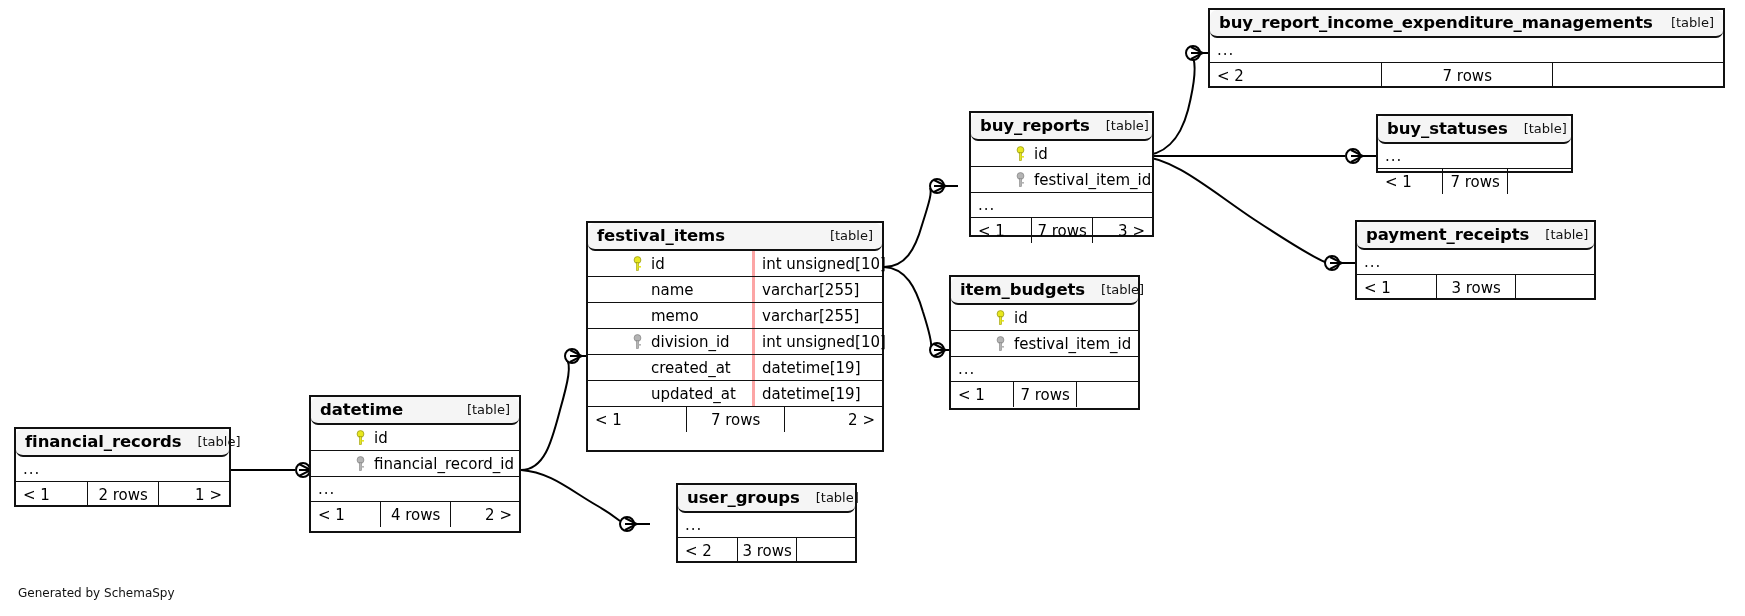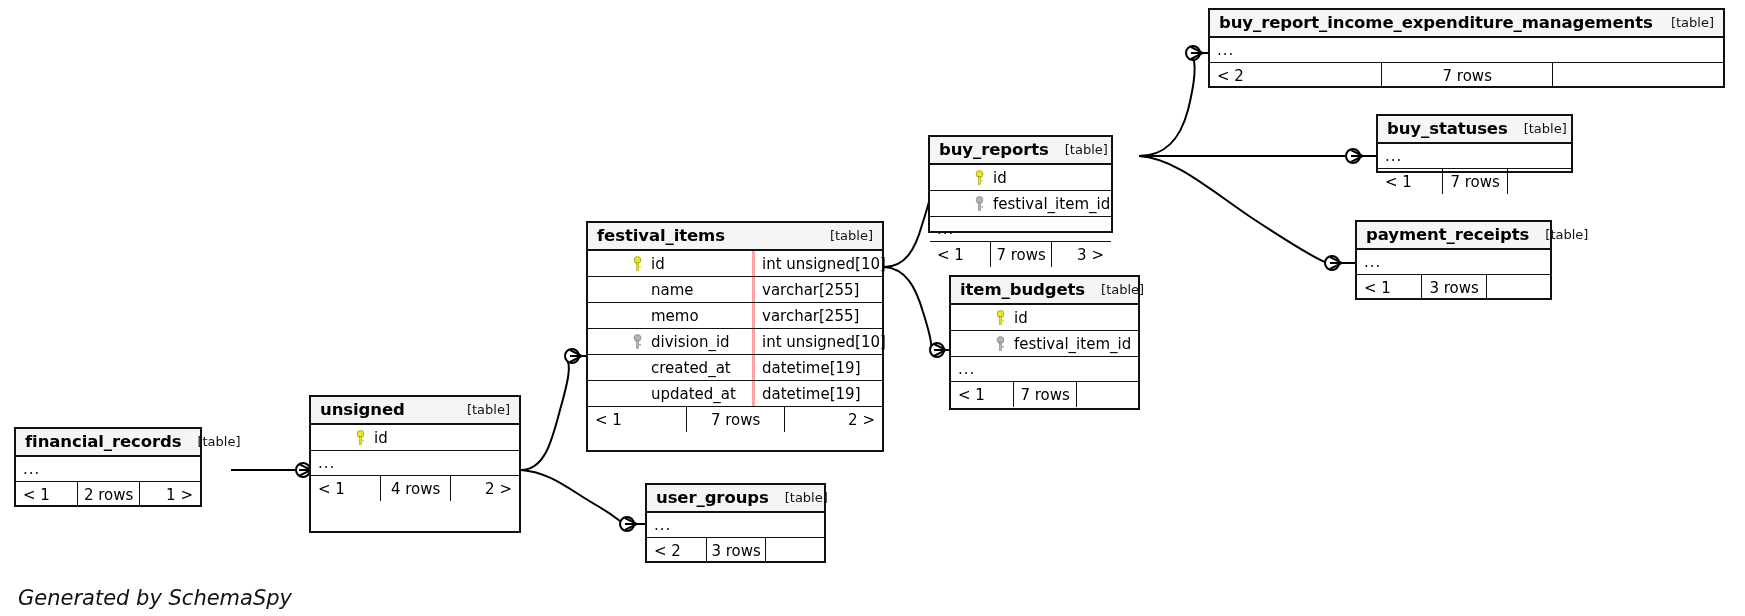--- a/index.html
+++ b/index.html
@@ -43,20 +43,21 @@
 
   .node-title {
     display: flex;
     align-items: center;
     justify-content: space-between;
     background: #f5f5f5;
     border-bottom: 2px solid #111111;
     padding: 3px 9px 4px 9px;
     box-sizing: border-box;
     height: 28px;
+    border-radius: 7px;
   }
   .node-title .tname {
     font-weight: bold;
     font-size: 16.5px;
     color: #000000;
     letter-spacing: -0.1px;
     white-space: nowrap;
   }
   .node-title .ttag {
     font-size: 13px;
@@ -140,25 +141,24 @@
   .fc-left   { flex: 0 0 33.4%; justify-content: flex-start; }
   .fc-center { flex: 0 0 33.3%; justify-content: center; }
   .fc-right  { flex: 0 0 33.3%; justify-content: flex-end; }
 
   .node.compact .footer-row { border-top: none; }
 
   #generated-by {
     position: absolute;
     left: 18px;
     top: 586px;
-    font-size: 21px;
+    font-size: 12px;
     color: #111111;
     z-index: 3;
     white-space: nowrap;
-    font-style: italic;
   }
 
   svg.keyicon { display: block; }
 </style>
 </head>
 <body>
 
 <div id="diagram-canvas">
 
   <svg id="edge-layer" viewBox="0 0 1745 616" width="1745" height="616">
@@ -237,34 +237,34 @@
       <span class="ttag">[table]</span>
     </div>
     <div class="ellipsis-row">...</div>
     <div class="footer-row">
       <div class="footer-cell fc-left">&lt; 1</div>
       <div class="footer-cell fc-center">7 rows</div>
       <div class="footer-cell fc-right"></div>
     </div>
   </div>
 
-  <div class="node compact" style="left:1355px; top:220px; width:197px; height:80px;">
+  <div class="node compact" style="left:1355px; top:220px; width:241px; height:80px;">
     <div class="node-title">
       <span class="tname">payment_receipts</span>
       <span class="ttag">[table]</span>
     </div>
     <div class="ellipsis-row">...</div>
     <div class="footer-row">
       <div class="footer-cell fc-left">&lt; 1</div>
       <div class="footer-cell fc-center">3 rows</div>
       <div class="footer-cell fc-right"></div>
     </div>
   </div>
 
-  <div class="node" style="left:928px; top:111px; width:185px; height:98px;margin-top:24px;">
+  <div class="node" style="left:969px; top:111px; width:185px; height:126px;">
     <div class="node-title">
       <span class="tname">buy_reports</span>
       <span class="ttag">[table]</span>
     </div>
 
     <div class="col-row">
       <div class="col-name">
         <span class="key-slot">
           <svg class="keyicon" width="11" height="16" viewBox="0 0 11 16" aria-hidden="true">
             <circle cx="5.5" cy="4" r="3.4" fill="#e8e81e" stroke="#9a9a1a" stroke-width="0.8"></circle>
@@ -405,60 +405,72 @@
 
     <div class="footer-row">
       <div class="footer-cell fc-left">&lt; 1</div>
       <div class="footer-cell fc-center">7 rows</div>
       <div class="footer-cell fc-right">2 &gt;</div>
     </div>
   </div>
 
   <div class="node" style="left:309px; top:395px; width:212px; height:138px;">
     <div class="node-title">
-      <span class="tname">unsigned</span>
+      <span class="tname">datetime</span>
       <span class="ttag">[table]</span>
     </div>
 
     <div class="col-row">
       <div class="col-name">
         <span class="key-slot">
           <svg class="keyicon" width="11" height="16" viewBox="0 0 11 16" aria-hidden="true">
             <circle cx="5.5" cy="4" r="3.4" fill="#e8e81e" stroke="#9a9a1a" stroke-width="0.8"></circle>
             <rect x="4.4" y="6.6" width="2.2" height="8" fill="#e8e81e" stroke="#9a9a1a" stroke-width="0.6"></rect>
             <rect x="6.6" y="10" width="2.4" height="1.6" fill="#e8e81e"></rect>
           </svg>
         </span>
         <span class="label">id</span>
       </div>
     </div>
 
+    <div class="col-row">
+      <div class="col-name">
+        <span class="key-slot">
+          <svg class="keyicon" width="11" height="16" viewBox="0 0 11 16" aria-hidden="true">
+            <circle cx="5.5" cy="4" r="3.4" fill="#b4b4b4" stroke="#8a8a8a" stroke-width="0.8"></circle>
+            <rect x="4.4" y="6.6" width="2.2" height="8" fill="#b4b4b4" stroke="#8a8a8a" stroke-width="0.6"></rect>
+            <rect x="6.6" y="10" width="2.4" height="1.6" fill="#b4b4b4"></rect>
+          </svg>
+        </span>
+        <span class="label">financial_record_id</span>
+      </div>
+    </div>
 
     <div class="ellipsis-row">...</div>
     <div class="footer-row">
       <div class="footer-cell fc-left">&lt; 1</div>
       <div class="footer-cell fc-center">4 rows</div>
       <div class="footer-cell fc-right">2 &gt;</div>
     </div>
   </div>
 
-  <div class="node compact" style="left:14px; top:427px; width:188px; height:80px;">
+  <div class="node compact" style="left:14px; top:427px; width:217px; height:80px;">
     <div class="node-title">
       <span class="tname">financial_records</span>
       <span class="ttag">[table]</span>
     </div>
     <div class="ellipsis-row">...</div>
     <div class="footer-row">
       <div class="footer-cell fc-left">&lt; 1</div>
       <div class="footer-cell fc-center">2 rows</div>
       <div class="footer-cell fc-right">1 &gt;</div>
     </div>
   </div>
 
-  <div class="node compact" style="left:645px; top:483px; width:181px; height:80px;">
+  <div class="node compact" style="left:676px; top:483px; width:181px; height:80px;">
     <div class="node-title">
       <span class="tname">user_groups</span>
       <span class="ttag">[table]</span>
     </div>
     <div class="ellipsis-row">...</div>
     <div class="footer-row">
       <div class="footer-cell fc-left">&lt; 2</div>
       <div class="footer-cell fc-center">3 rows</div>
       <div class="footer-cell fc-right"></div>
     </div>

